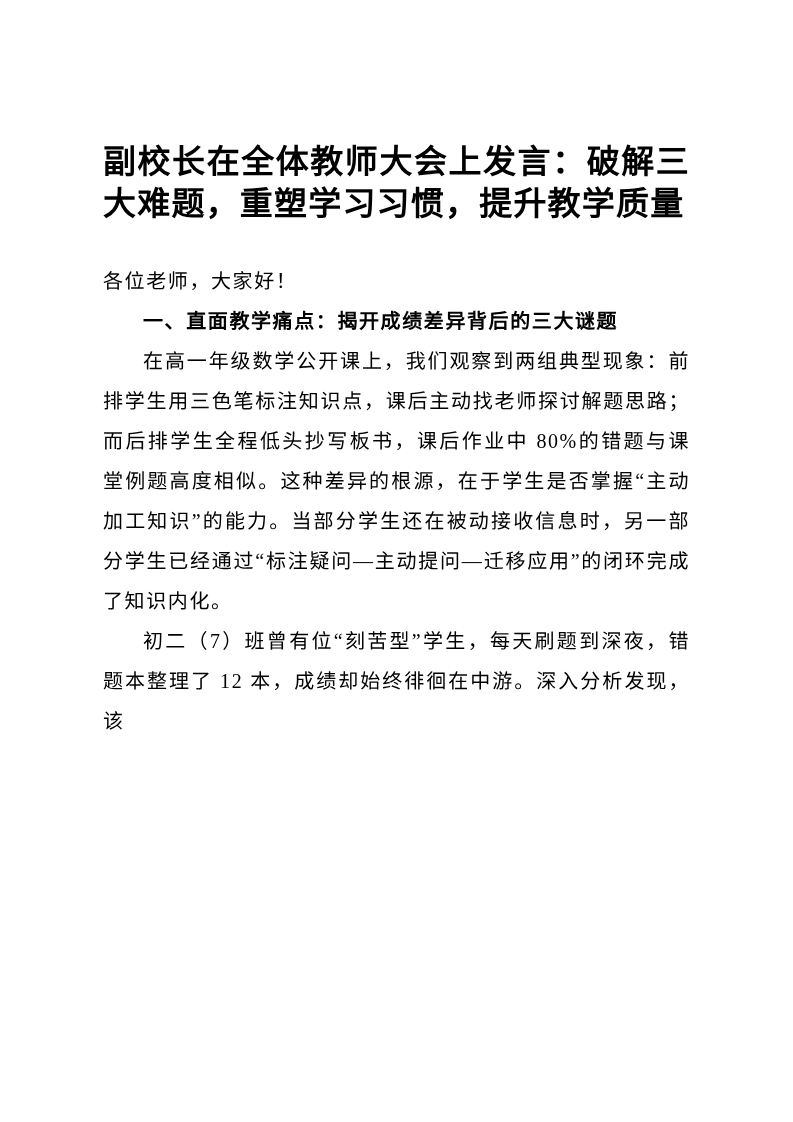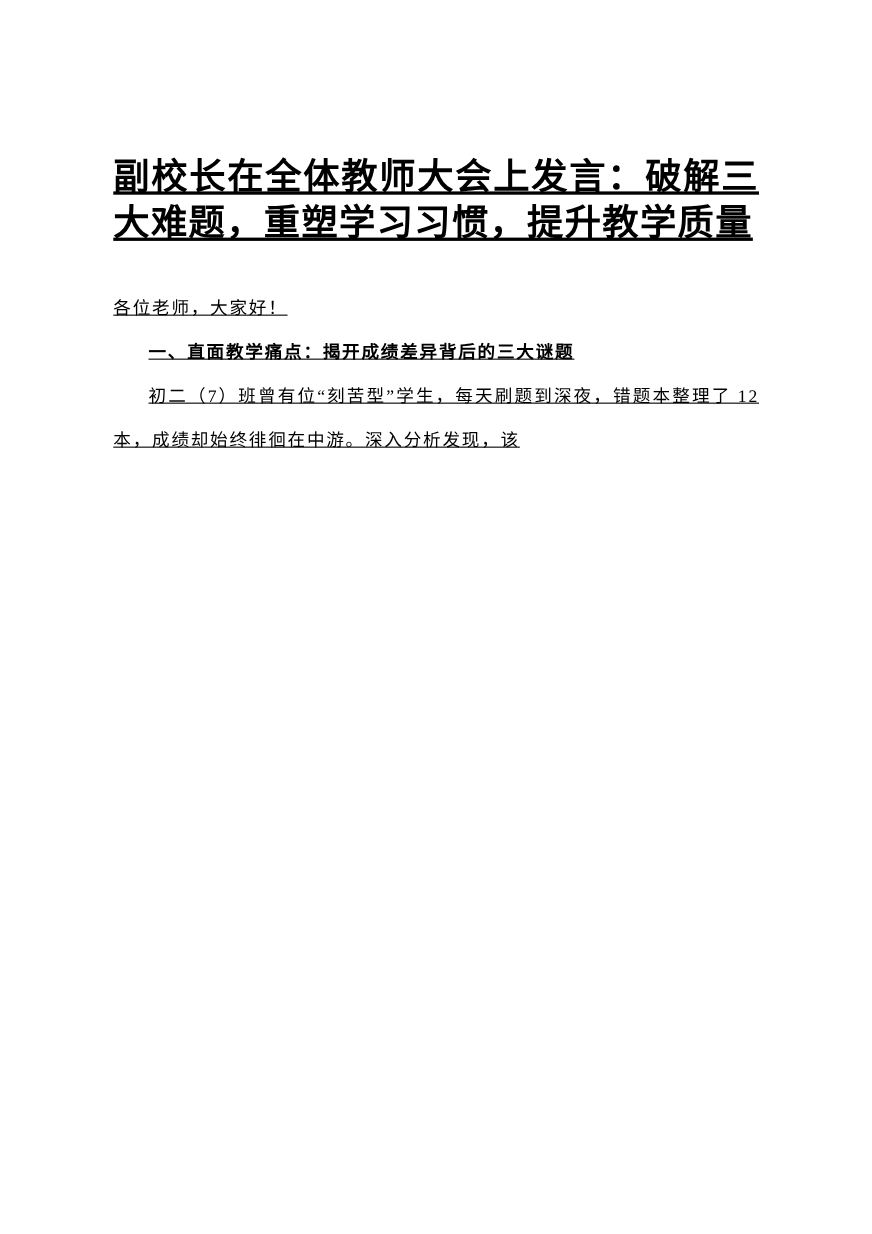--- a/index.html
+++ b/index.html
@@ -11,35 +11,34 @@
     position: relative;
     width: 793px;
     height: 1122px;
     margin: 0 auto;
     background: #ffffff;
     box-sizing: border-box;
     padding: 141px 103px 0 103px;
     overflow: hidden;
     color: #000000;
     font-family: "Liberation Serif", "DejaVu Serif", serif;
-    text-decoration: underline;
   }
   .doc-title {
     margin: 0 0 36px 0;
     font-size: 33px;
     line-height: 42px;
     font-weight: bold;
     letter-spacing: 1.2px;
     text-align: justify;
     text-justify: inter-character;
     color: #000000;
   }
   .para {
     margin: 0;
-    font-size: 16px;
+    font-size: 20px;
     line-height: 40px;
     letter-spacing: 1.6px;
     text-align: justify;
     text-justify: inter-character;
     text-indent: 2em;
     color: #000000;
     word-break: break-all;
   }
   .st-greeting {
     text-indent: 0;
@@ -55,15 +54,16 @@
   }
 </style>
 </head>
 <body>
 
 <div class="page">
   <h1 class="doc-title">副校长在全体教师大会上发言：破解三大难题，重塑学习习惯，提升教学质量</h1>
   <div>
       <p class="para st-greeting">各位老师，大家好！</p>
       <p class="para st-heading">一、直面教学痛点：揭开成绩差异背后的三大谜题</p>
+      <p class="para st-body">在高一年级数学公开课上，我们观察到两组典型现象：前排学生用三色笔标注知识点，课后主动找老师探讨解题思路；而后排学生全程低头抄写板书，课后作业中 80%的错题与课堂例题高度相似。这种差异的根源，在于学生是否掌握“主动加工知识”的能力。当部分学生还在被动接收信息时，另一部分学生已经通过“标注疑问—主动提问—迁移应用”的闭环完成了知识内化。</p>
       <p class="para st-body">初二（7）班曾有位“刻苦型”学生，每天刷题到深夜，错题本整理了 12 本，成绩却始终徘徊在中游。深入分析发现，该</p>
     </div>
 </div>
 
 </body></html>

